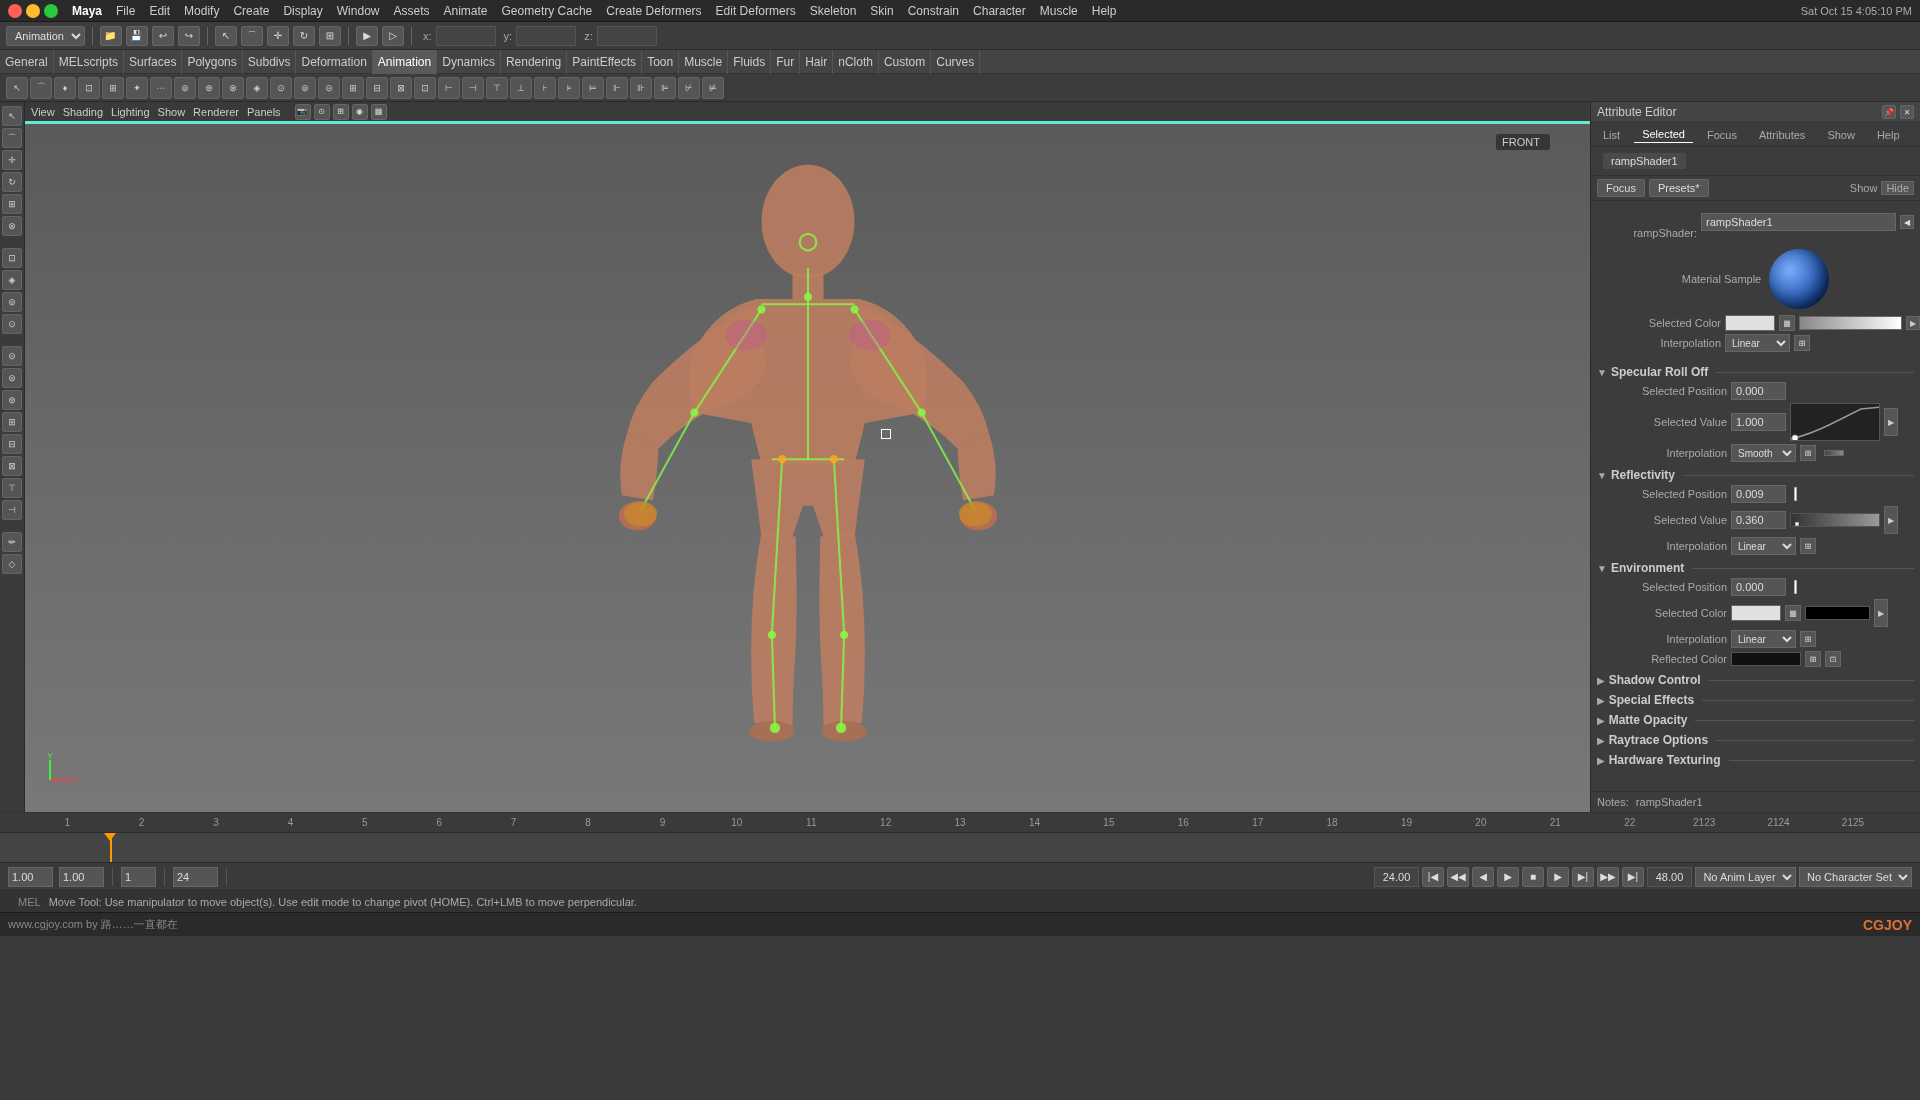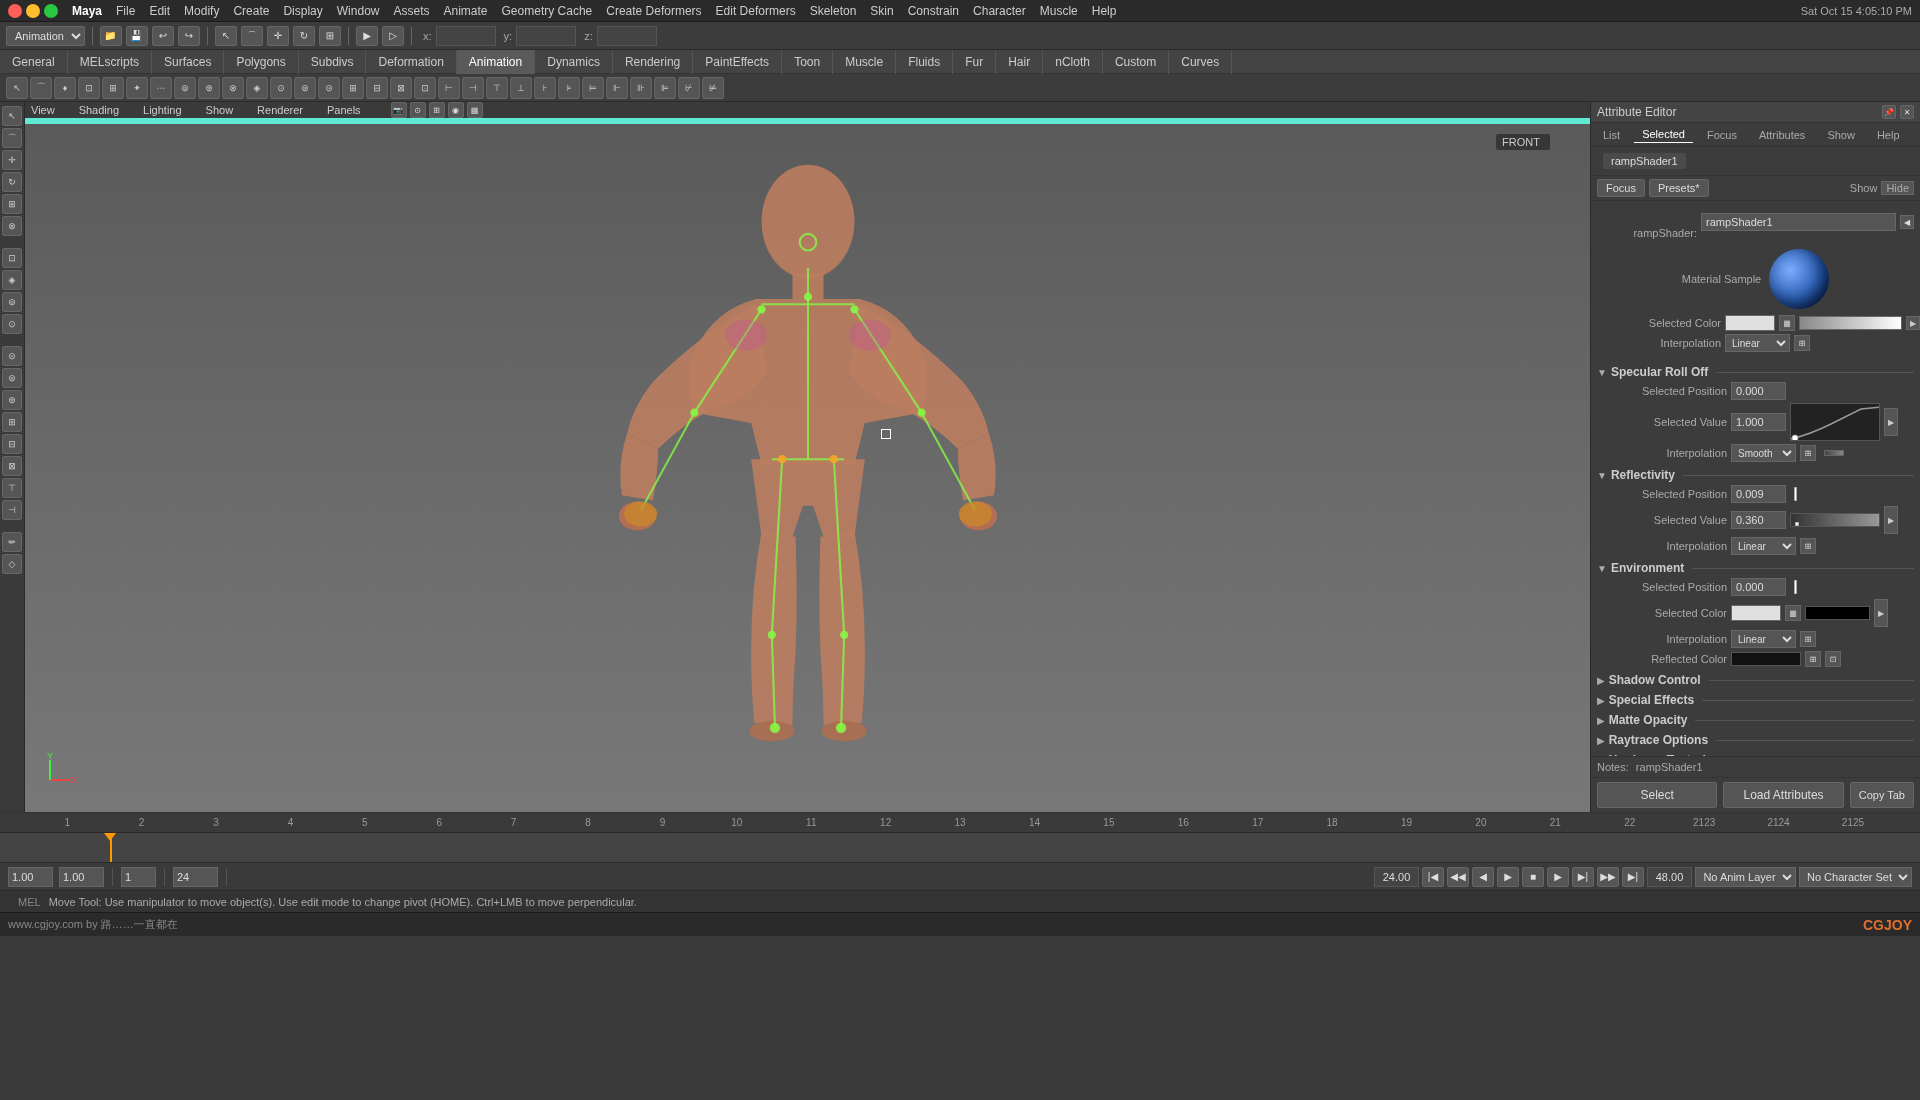--- a/index.html
+++ b/index.html
@@ -91,21 +91,21 @@
 
     
     #main-nav {
       background: #444;
       height: 24px;
       display: flex;
       align-items: center;
       border-bottom: 1px solid #333;
     }
     .nav-tab {
-      padding: 0 12px;
+      padding: 0 5px;
       height: 24px;
       line-height: 24px;
       font-size: 12px;
       color: #ccc;
       cursor: pointer;
       border-right: 1px solid #555;
     }
     .nav-tab.active { background: #5a5a5a; color: #fff; }
 
     
@@ -166,22 +166,22 @@
       position: relative;
       overflow: hidden;
     }
 
     #viewport-header {
       background: #3a3a3a;
       height: 22px;
       display: flex;
       align-items: center;
       padding: 0 6px;
-      gap: 24px;
-      border-bottom: 6px solid #5eead4;
+      gap: 8px;
+      border-bottom: 3px solid #5eead4;
       font-size: 11px;
       color: #ccc;
     }
     .vp-menu-item { cursor: pointer; }
 
     #viewport-canvas {
       width: 100%;
       height: calc(100% - 22px);
       position: relative;
       background: linear-gradient(180deg, #5a5a5a 0%, #6a6a6a 50%, #787878 100%);
@@ -1076,25 +1076,20 @@
         <span class="section-title">Hardware Texturing</span>
         <div class="section-divider"></div>
       </div>
     </div>
 
     <div class="notes-row">
       <span>Notes:</span>
       <span style="margin-left:4px;">rampShader1</span>
     </div>
 
-    <div id="attr-bottom-buttons">
-      <button class="bottom-action-btn">Select</button>
-      <button class="bottom-action-btn">Load Attributes</button>
-      <button class="copy-tab-btn">Copy Tab</button>
-    </div>
   </div>
 </div>
 
 <div id="timeline-area">
   <div id="timeline-ruler">
     <span class="ruler-mark">1</span>
     <span class="ruler-mark">2</span>
     <span class="ruler-mark">3</span>
     <span class="ruler-mark">4</span>
     <span class="ruler-mark">5</span>

